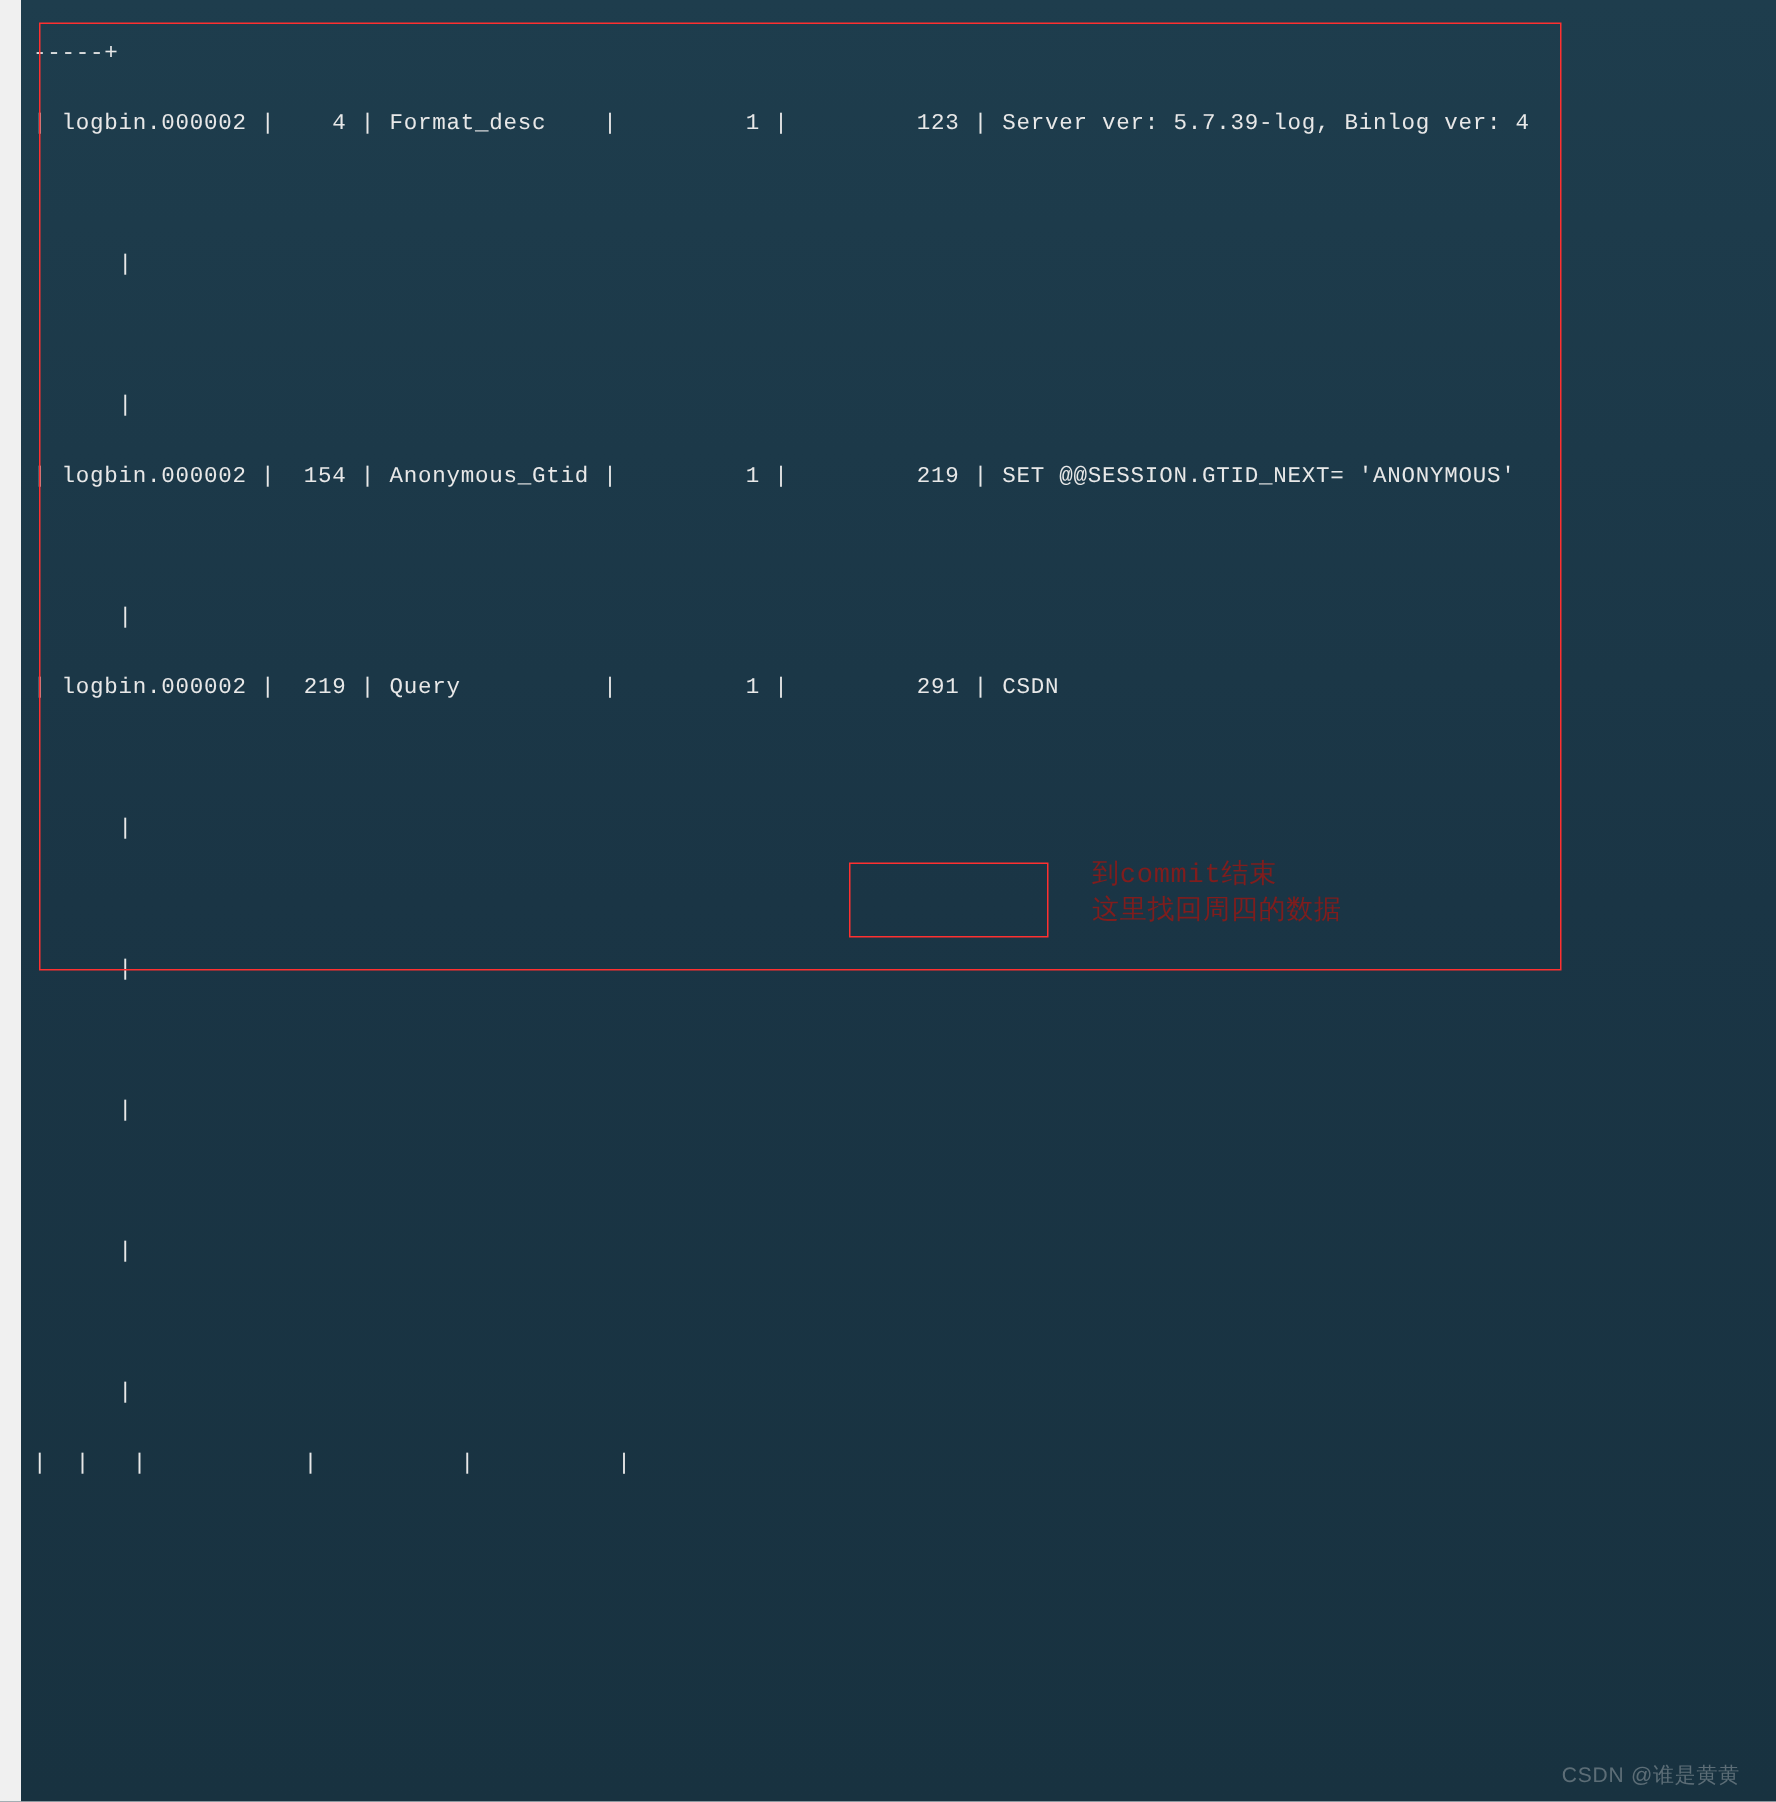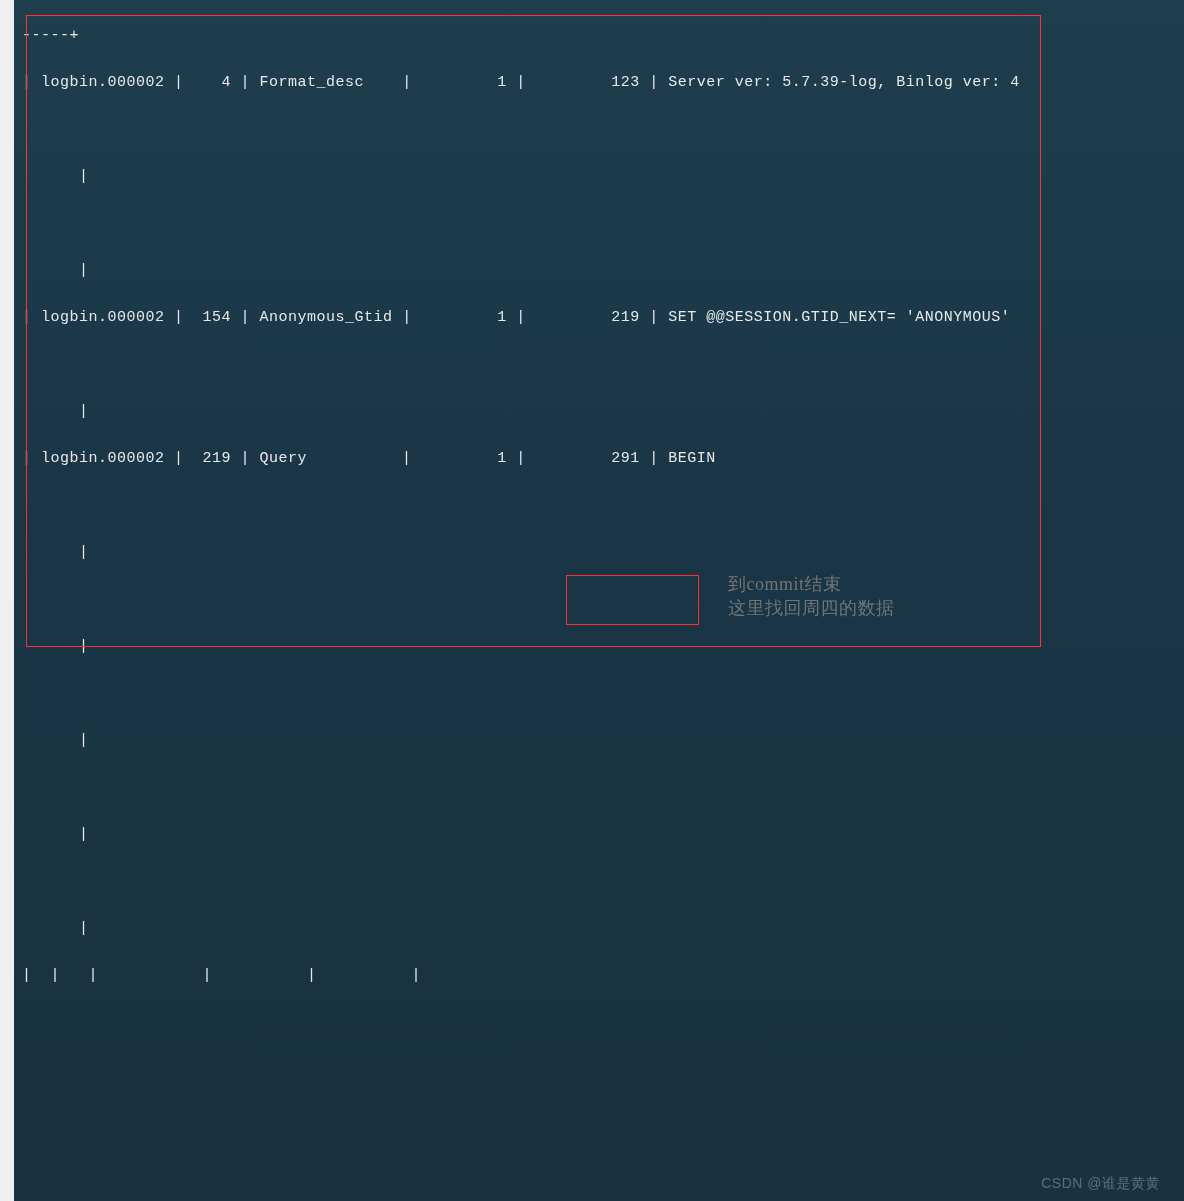--- a/index.html
+++ b/index.html
@@ -53,22 +53,22 @@
     top: 575px;
     width: 133px;
     height: 50px;
     border: 1px solid #ff3030;
     pointer-events: none;
   }
   .annotation {
     position: absolute;
     left: 728px;
     top: 572px;
-    color: #737373;
-    font-family: Liberation Serif, serif;
+    color: #7f1d1d;
+    font-family: Liberation Mono, monospace;
     font-size: 18px;
     line-height: 24px;
     white-space: pre;
   }
   .watermark {
     position: absolute;
     right: 24px;
     bottom: 8px;
     color: rgba(220,220,220,0.35);
     font-family: "Microsoft YaHei", sans-serif;
@@ -86,21 +86,21 @@
 <span class="row"></span>
 <span class="row"></span>
 <span class="row">      |</span>
 <span class="row"></span>
 <span class="row"></span>
 <span class="row">      |</span>
 <span class="row">| <span>logbin.000002</span> |  <span>154</span> | <span>Anonymous_Gtid</span> |         <span>1</span> |         <span>219</span> | <span>SET @@SESSION.GTID_NEXT= 'ANONYMOUS'</span></span>
 <span class="row"></span>
 <span class="row"></span>
 <span class="row">      |</span>
-<span class="row">| <span>logbin.000002</span> |  <span>219</span> | <span>Query</span>          |         <span>1</span> |         <span>291</span> | <span>BEGIN</span></span>
+<span class="row">| <span>logbin.000002</span> |  <span>219</span> | <span>Query</span>          |         <span>1</span> |         <span>291</span> | <span>CSDN</span></span>
 <span class="row"></span>
 <span class="row"></span>
 <span class="row">      |</span>
 <span class="row"></span>
 <span class="row"></span>
 <span class="row">      |</span>
 <span class="row"></span>
 <span class="row"></span>
 <span class="row">      |</span>
 <span class="row"></span>

